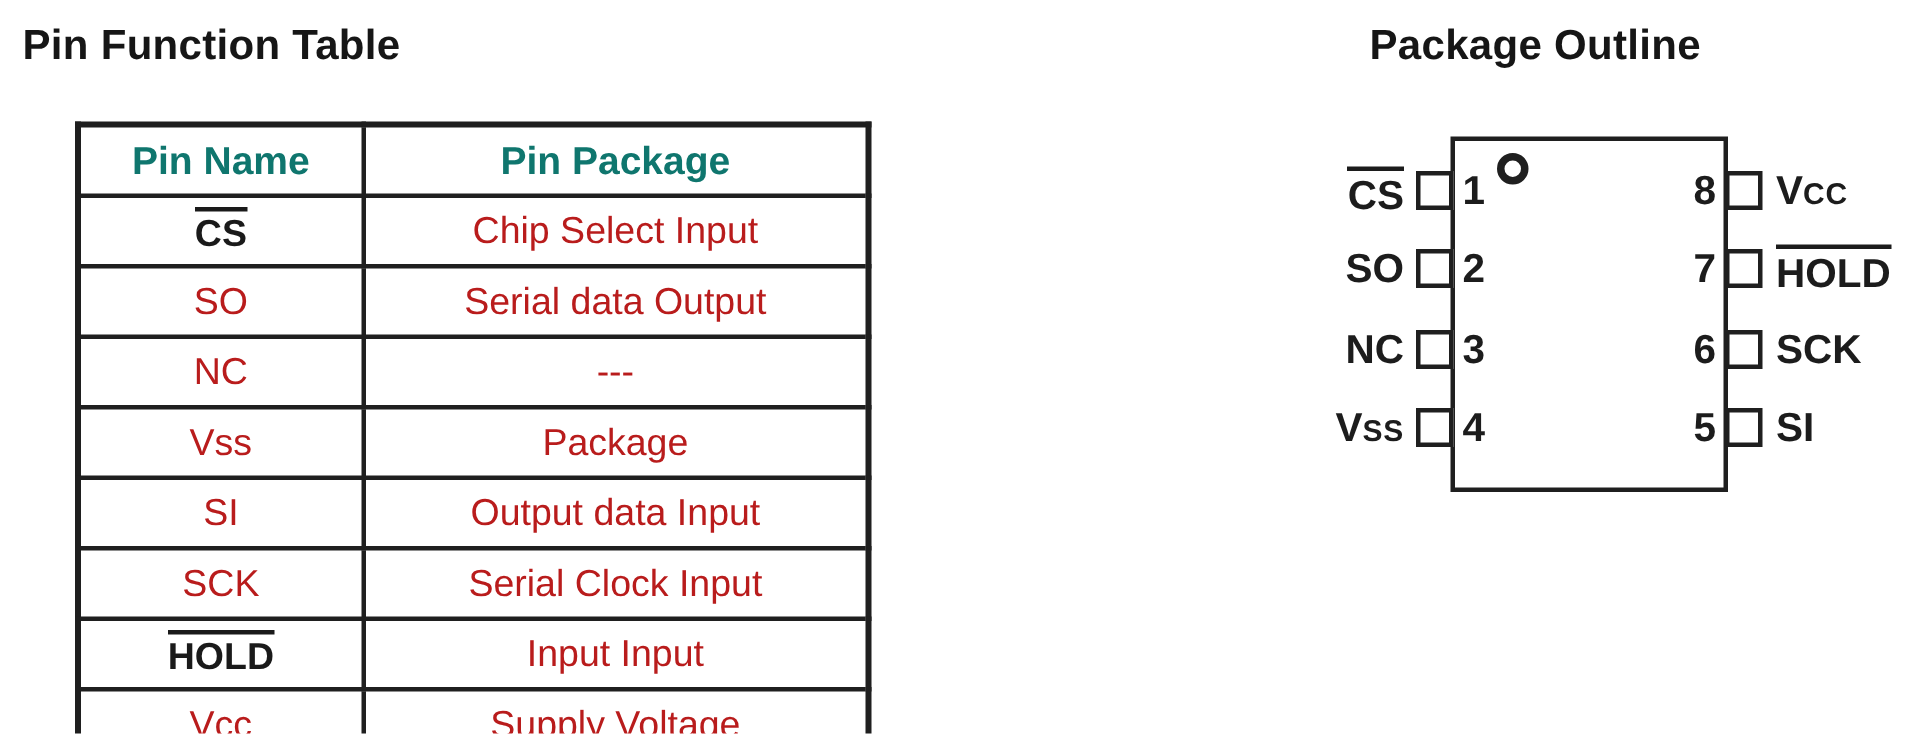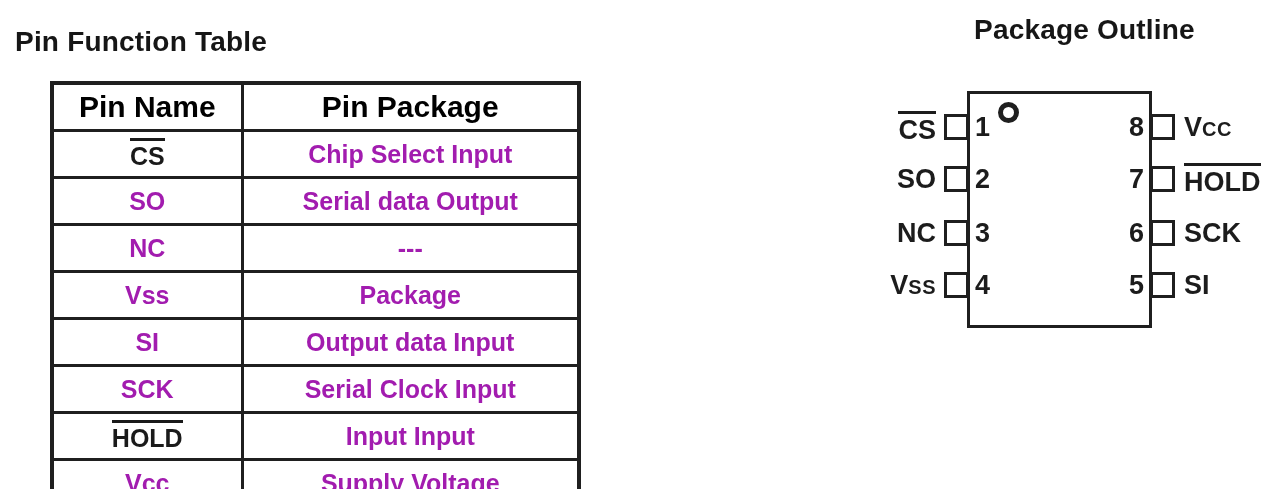--- a/index.html
+++ b/index.html
@@ -10,39 +10,39 @@
     color: var(--ink);
   }
   .canvas { position: relative; width: 1274px; height: 489px; background: #fff; }
 
   
   .sec-title {
     position: absolute; margin: 0;
     font-size: 28px; font-weight: bold; letter-spacing: 0.2px;
     color: #161616; white-space: nowrap;
   }
-  #title-left { left: 15px; top: 26px; }
-  #title-right { left: 974px; top: 14px; }
+  #title-left { left: 15px; top: 14px; }
+  #title-right { left: 913px; top: 14px; }
 
   
   table.pin-table {
     position: absolute; left: 50px; top: 81px;
     border-collapse: collapse; table-layout: fixed;
     border: 4px solid var(--ink);
   }
   .pin-table col.c1 { width: 190px; }
   .pin-table col.c2 { width: 337px; }
   .pin-table th, .pin-table td {
     border: 3px solid var(--ink);
     height: 44px; padding: 0;
     text-align: center; vertical-align: middle;
     white-space: nowrap; overflow: hidden;
   }
-  .pin-table th { font-size: 30px; font-weight: bold; color: #000000; }
-  .pin-table td { font-size: 25px; font-weight: bold; color: #a21caf; }
+  .pin-table th { font-size: 26px; font-weight: bold; color: #0f766e; }
+  .pin-table td { font-size: 25px; font-weight: normal; color: #b91c1c; }
   .pin-table td.bold { font-weight: bold; color: #1a1a1a; }
 
   
   .ovl {
     display: inline-block; line-height: 1.05;
     border-top: 3px solid currentColor; padding-top: 2px;
   }
 
   
   .chip-body {

